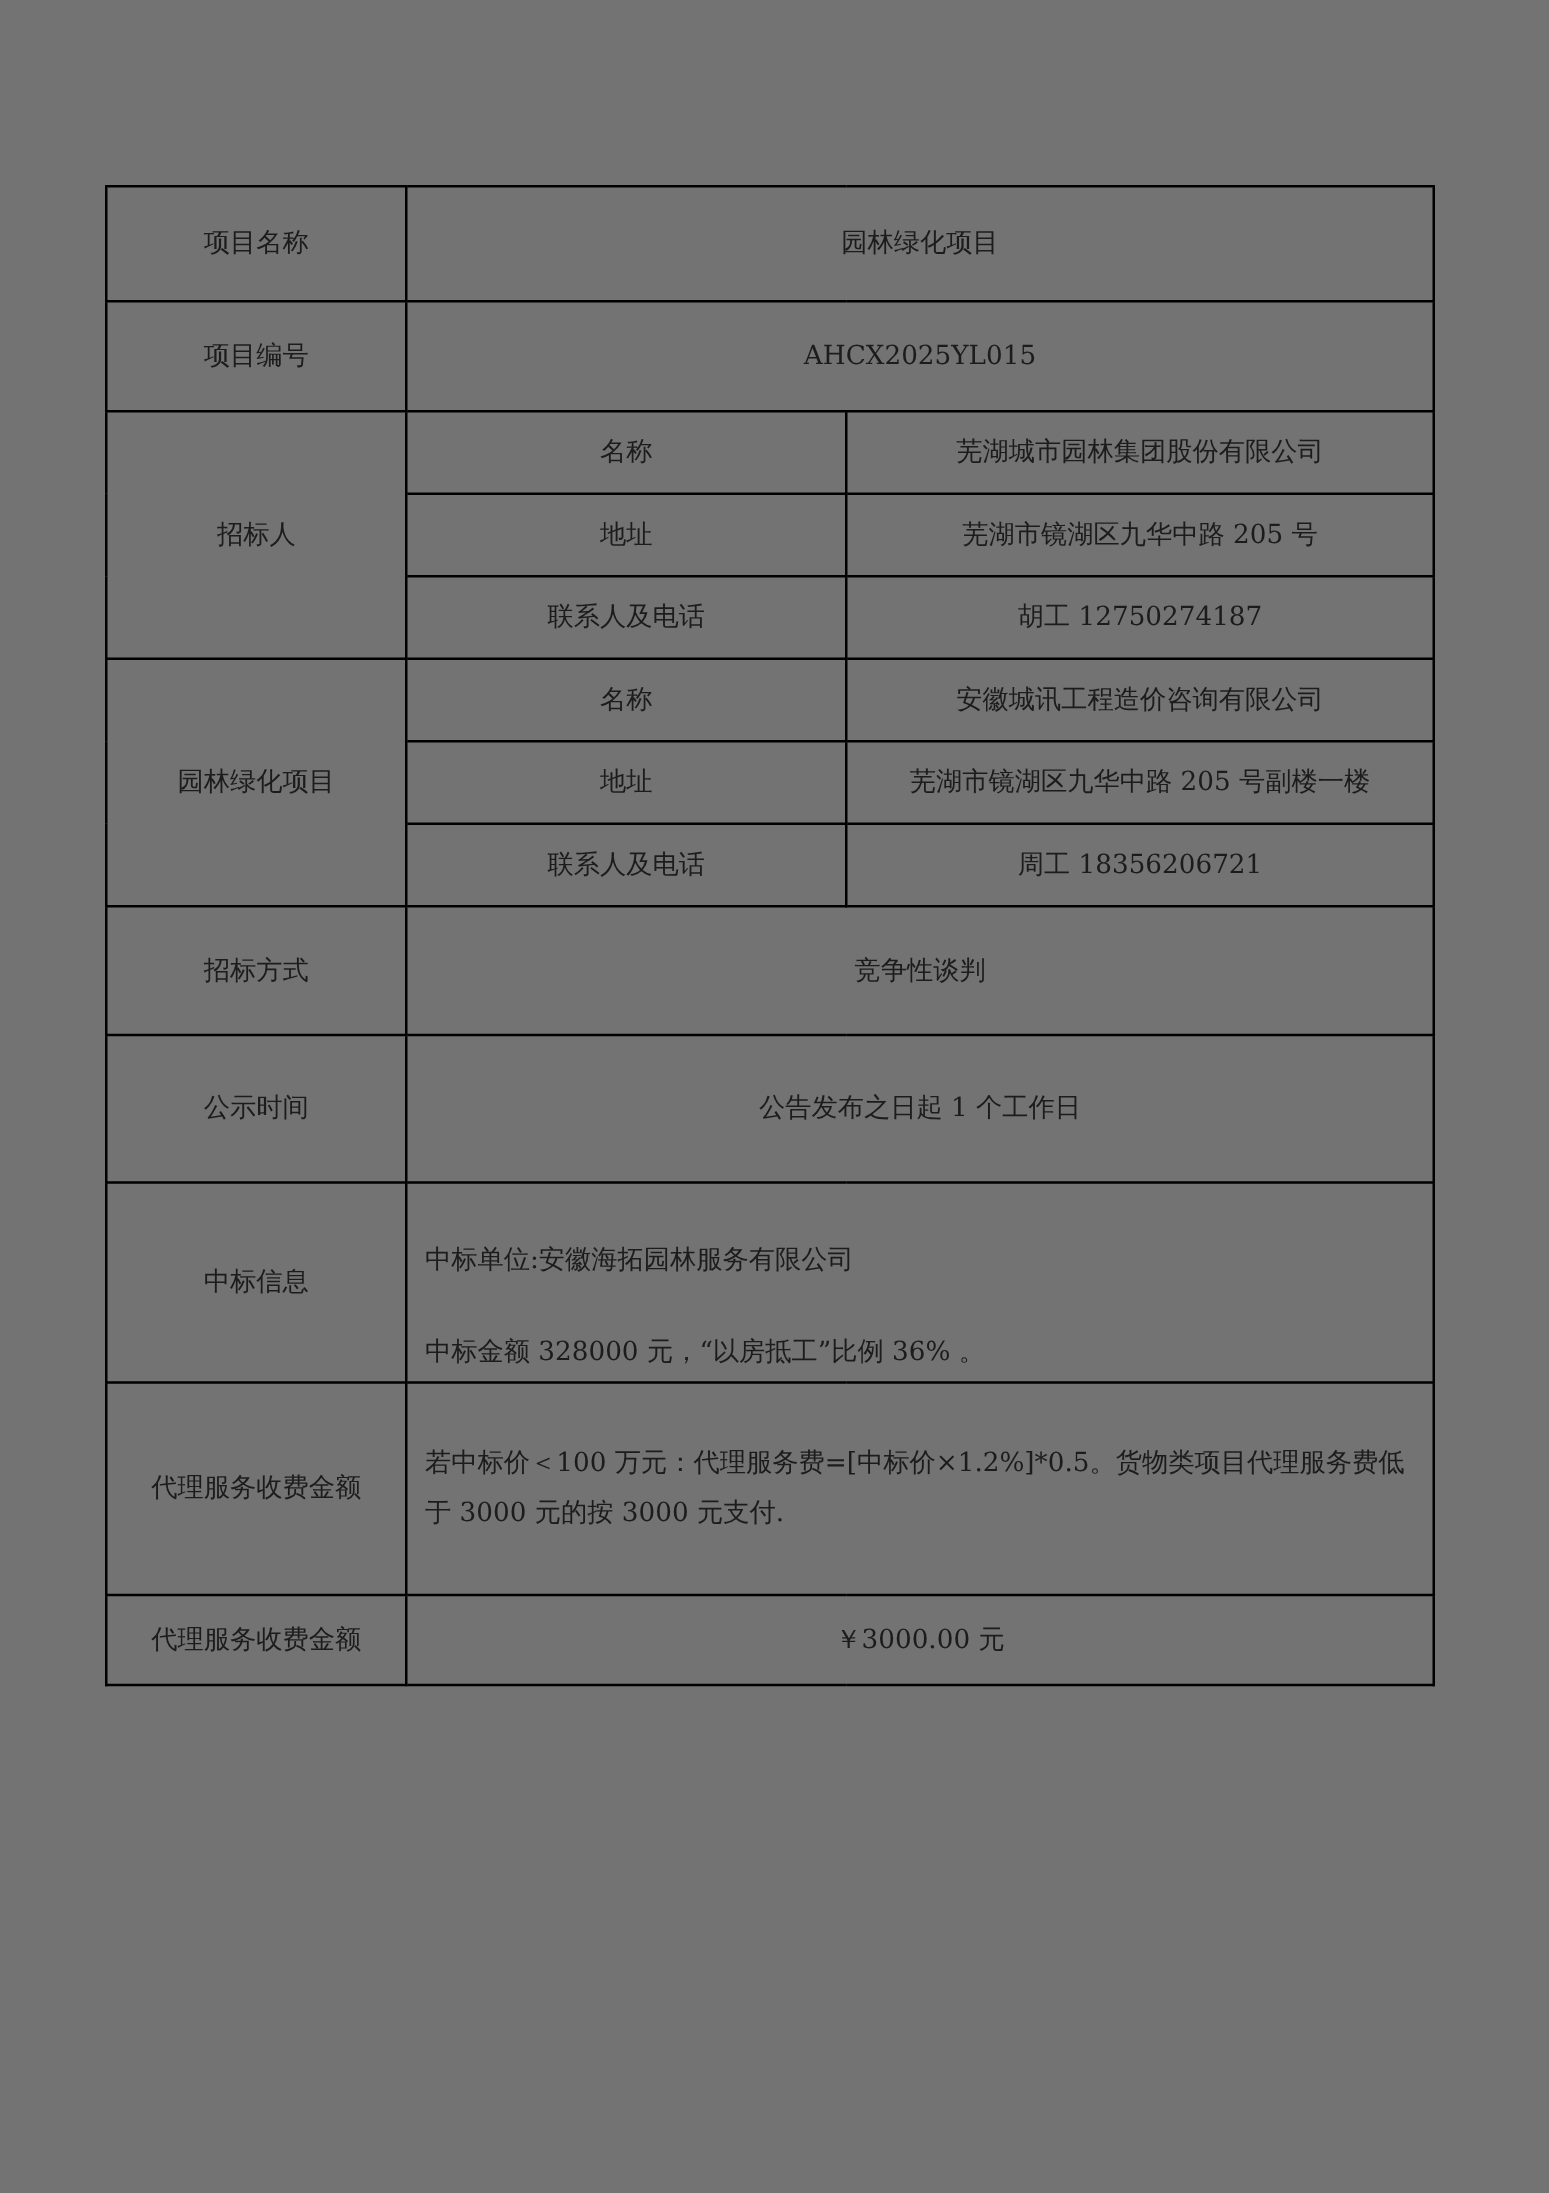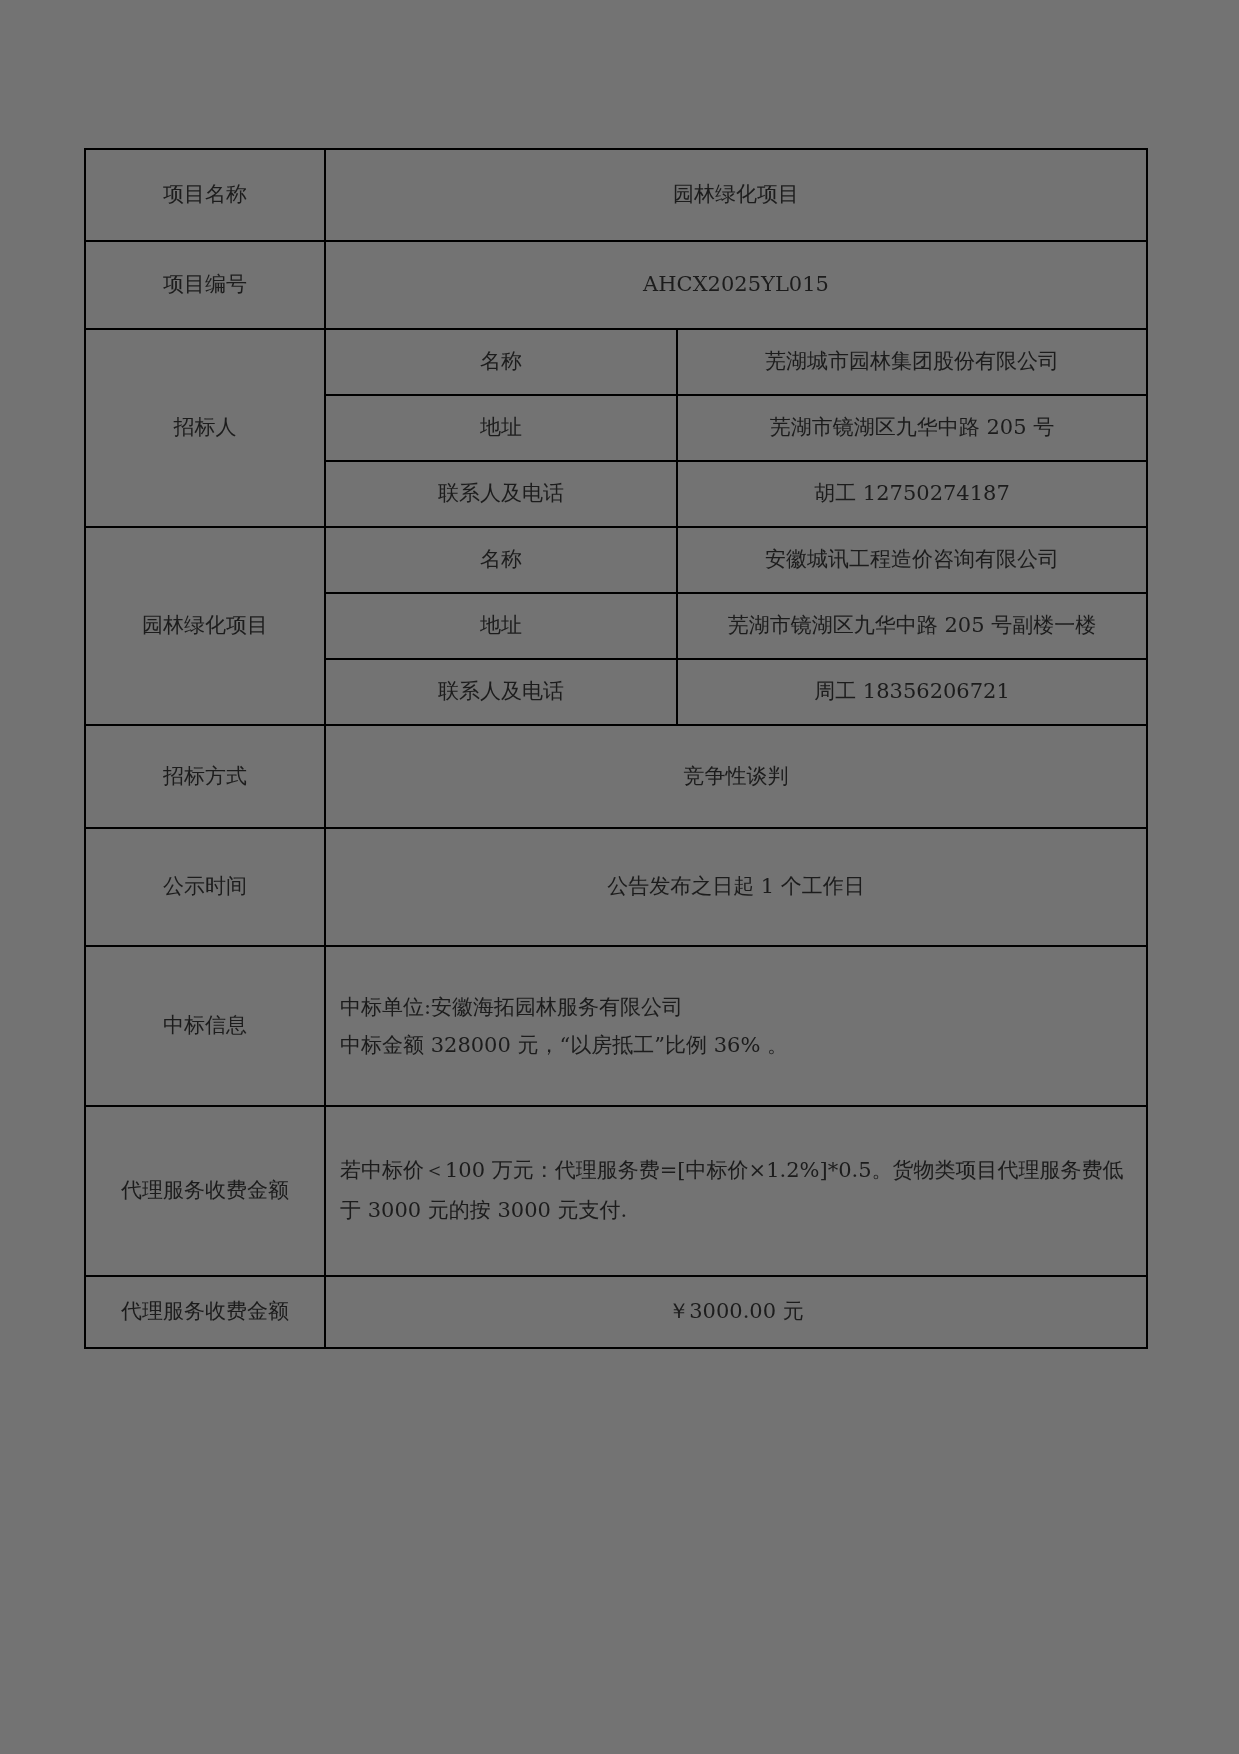--- a/index.html
+++ b/index.html
@@ -45,20 +45,21 @@
   .r-h88  { height: 88px; }
   .r-h66  { height: 66px; }
   .r-h108 { height: 103px; }
   .r-h118 { height: 118px; }
   .r-h160 { height: 160px; }
   .r-h170 { height: 170px; }
   .r-h72  { height: 72px; }
   .line {
     display: block;
     line-height: 38px;
+    margin-top: 36px;
   }
 </style>
 </head>
 <body>
 
 <div class="page">
   <table class="doc-table">
     <colgroup>
       <col style="width:240px">
       <col style="width:352px">

